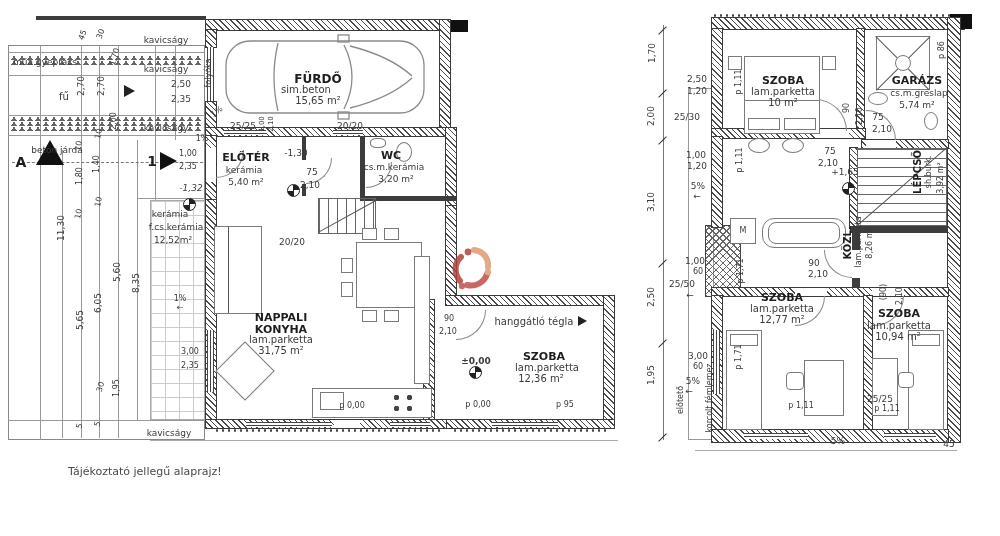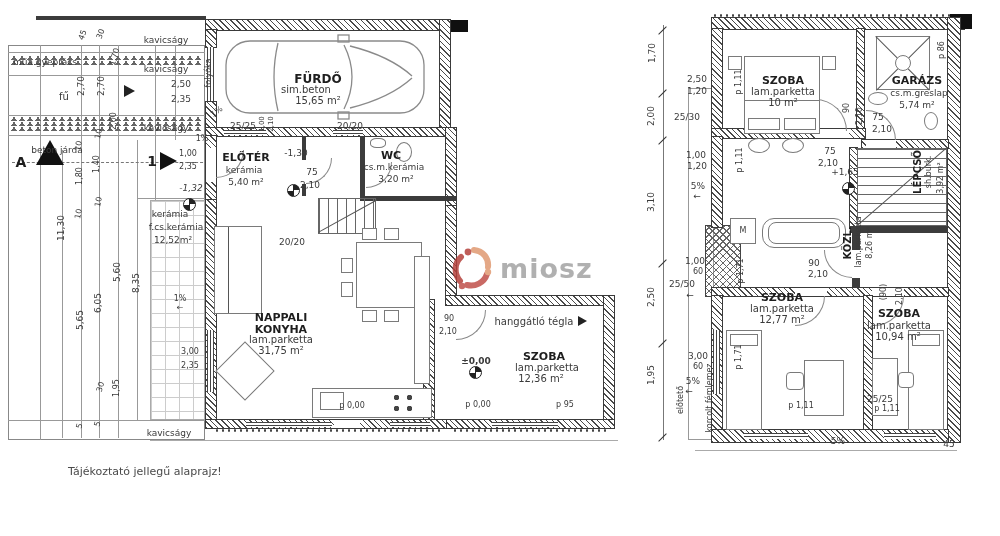--- a/index.html
+++ b/index.html
@@ -211,21 +211,20 @@
     <svg width="44" height="48" viewBox="0 0 44 48">
       <g fill="none" stroke-linecap="round">
         <path d="M24 6 C33 7 39 14 38 23" stroke="#e09a72" stroke-width="6"></path>
         <path d="M37 30 C34 39 25 43 17 41" stroke="#c0504a" stroke-width="6"></path>
         <path d="M10 37 C4 30 4 19 11 13" stroke="#b5413c" stroke-width="6"></path>
         <circle cx="18" cy="8" r="3.4" fill="#b5413c"></circle>
         <circle cx="38" cy="28" r="3.2" fill="#e09a72"></circle>
         <circle cx="12" cy="42" r="3.2" fill="#c0504a"></circle>
       </g>
     </svg>
-    <span>miosz</span>
   </div>
 
   <div id="note">Tájékoztató jellegű alaprajz!</div>
 
   <div style="position:absolute;inset:0">
       <span class="lbl" style="left: 166px; top: 40px; transform: translate(-50%, -50%);">kavicságy</span>
       <span class="lbl" style="left: 45px; top: 62px; transform: translate(-50%, -50%);">műa.gyeprács</span>
       <span class="lbl" style="left: 166px; top: 69px; transform: translate(-50%, -50%);">kavicságy</span>
       <span class="lbl" style="left: 181px; top: 84px; transform: translate(-50%, -50%);">2,50</span>
       <span class="lbl" style="left: 181px; top: 99px; transform: translate(-50%, -50%);">2,35</span>

